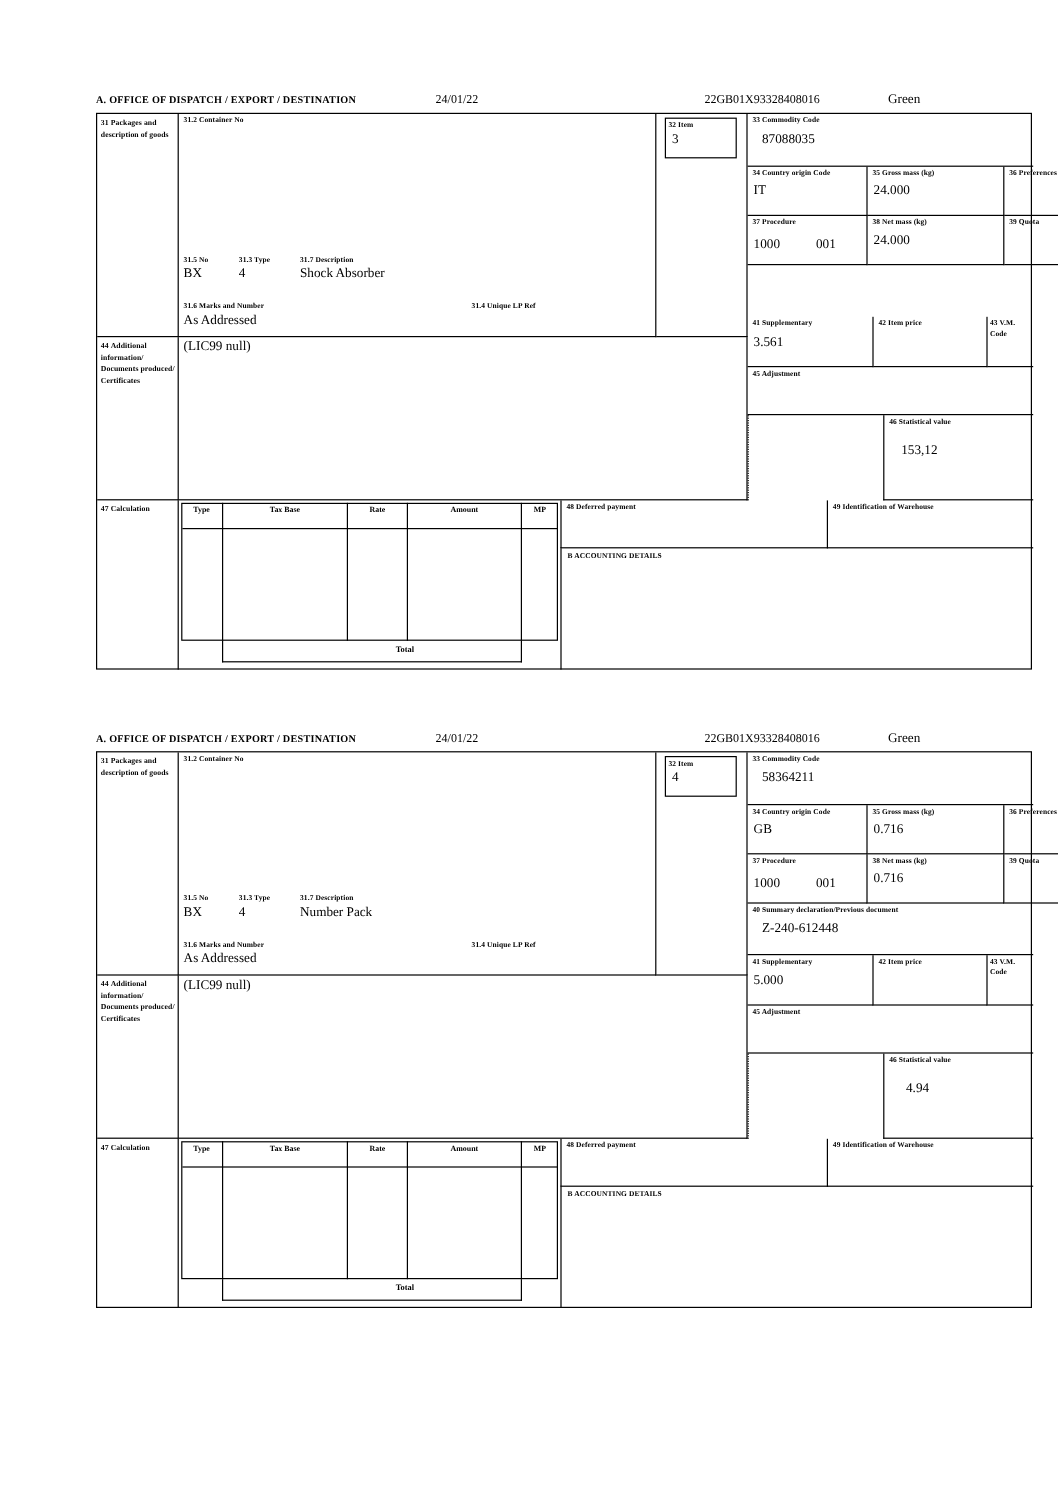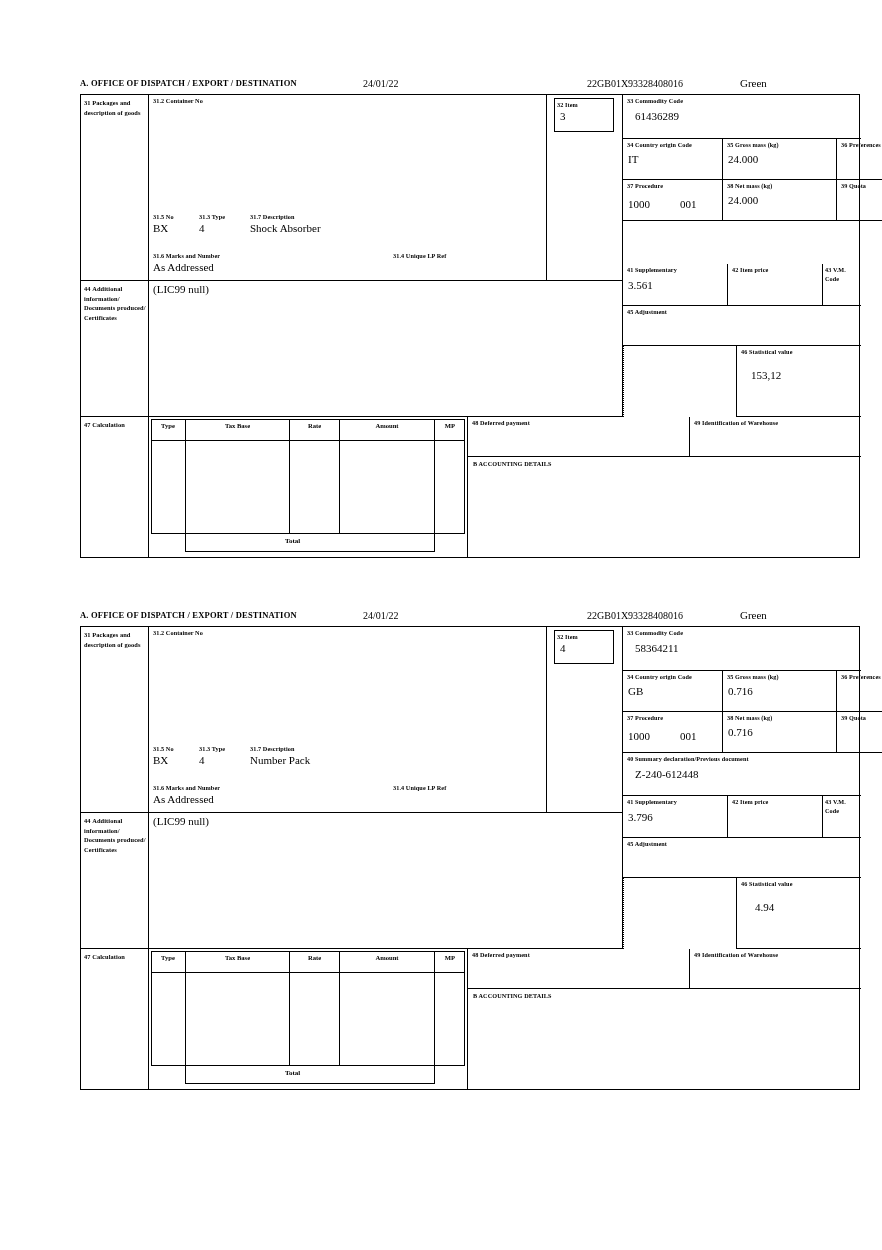--- a/index.html
+++ b/index.html
@@ -116,21 +116,21 @@
   
   .calc-head {
     font-size: 6.6px;
     font-weight: bold;
     text-align: center;
     padding-top: 3px;
   }
   .totline {
     font-size: 7px;
     font-weight: bold;
-    text-align: left;
+    text-align: right;
   }
   .dotted-l { border-left: 1px dotted #000; }
 </style>
 </head>
 <body>
 
 <div class="page">
 
   <div class="form form1">
 
@@ -173,21 +173,21 @@
 
       <div class="cell br bb" style="left:466px;top:0;width:76px;height:186px;">
         <div style="position:absolute;left:7px;top:3px;width:58px;height:32px;border:1px solid #000;">
           <span class="lbl" style="padding:2px 0 0 2px;display:block;">32 Item</span>
           <span class="val val-lg" style="padding:0 0 0 5px;">3</span>
         </div>
       </div>
 
       <div class="cell bb" style="left:542px;top:0;width:238px;height:44px;">
         <span class="lbl pad">33 Commodity Code</span>
-        <span class="val val-lg" style="padding:4px 0 0 12px;">61436289</span>
+        <span class="val val-lg" style="padding:4px 0 0 12px;">87088035</span>
       </div>
 
       <div class="cell br bb" style="left:542px;top:44px;width:100px;height:41px;">
         <span class="lbl pad">34 Country origin Code</span>
         <span class="val val-lg" style="padding:3px 0 0 5px;">IT</span>
       </div>
       <div class="cell br bb" style="left:642px;top:44px;width:114px;height:41px;">
         <span class="lbl pad">35 Gross mass (kg)</span>
         <span class="val val-lg" style="padding:3px 0 0 5px;">24.000</span>
       </div>
@@ -370,21 +370,21 @@
         <span class="val val-lg" style="padding:3px 0 0 5px;"></span>
       </div>
 
       <div class="cell bb" style="left:542px;top:126px;width:238px;height:43px;">
         <span class="lbl pad">40 Summary declaration/Previous document</span>
         <span class="val val-lg" style="padding:4px 0 0 12px;">Z-240-612448</span>
       </div>
 
       <div class="cell br bb" style="left:542px;top:169px;width:105px;height:42px;">
         <span class="lbl pad">41 Supplementary</span>
-        <span class="val val-lg" style="padding:4px 0 0 5px;">3.796</span>
+        <span class="val val-lg" style="padding:4px 0 0 5px;">5.000</span>
       </div>
       <div class="cell br bb" style="left:647px;top:169px;width:95px;height:42px;">
         <span class="lbl pad">42 Item price</span>
         <span class="val val-lg" style="padding:4px 0 0 5px;"></span>
       </div>
       <div class="cell bb" style="left:742px;top:169px;width:38px;height:42px;">
         <span class="lbl" style="padding:2px 0 0 2px;display:block;">43 V.M. Code</span>
         <span class="val val-lg" style="padding:4px 0 0 4px;"></span>
       </div>
 

